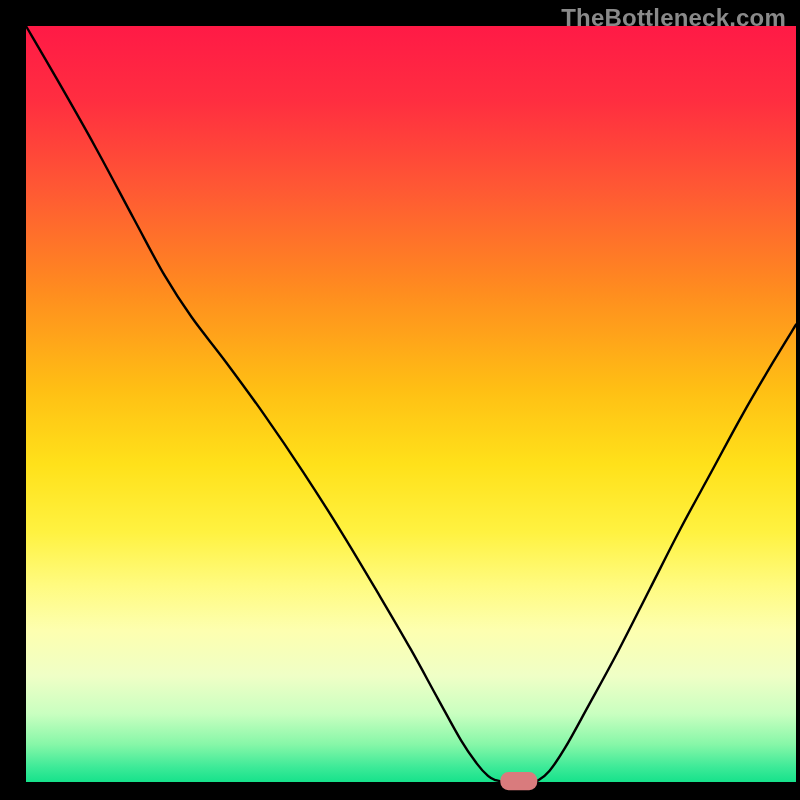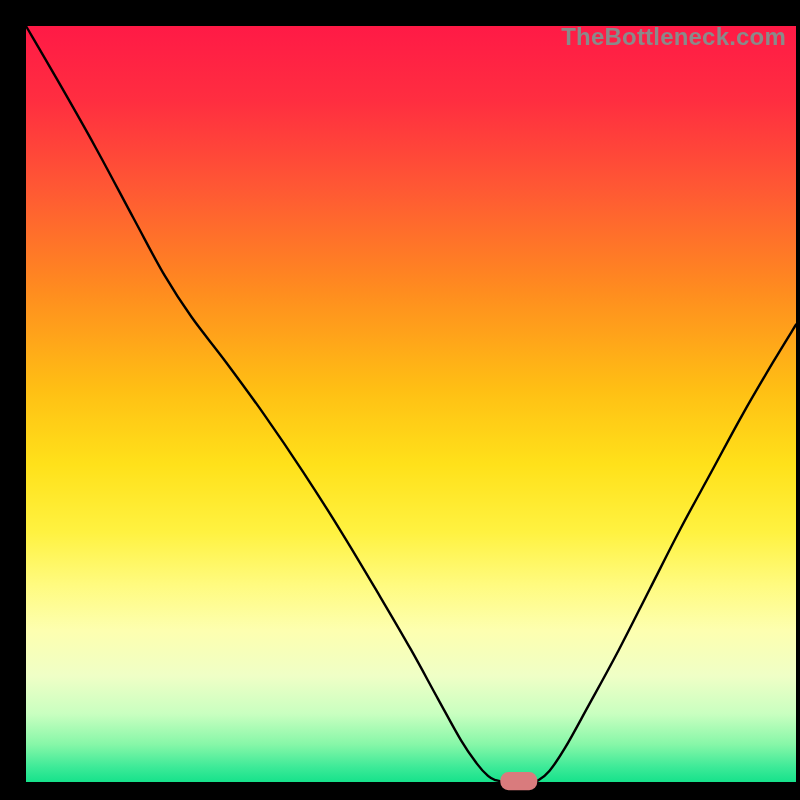--- a/index.html
+++ b/index.html
@@ -11,21 +11,21 @@
     overflow: hidden;
   }
   .container {
     position: relative;
     width: 800px;
     height: 800px;
     background: #000;
   }
   .watermark {
     position: absolute;
-    top: 23px;
+    top: 4px;
     right: 14px;
     font-family: Arial, Helvetica, sans-serif;
     font-size: 24px;
     font-weight: 600;
     color: #8a8a8a;
     letter-spacing: 0.2px;
     z-index: 20;
   }
   svg.plot {
     position: absolute;

